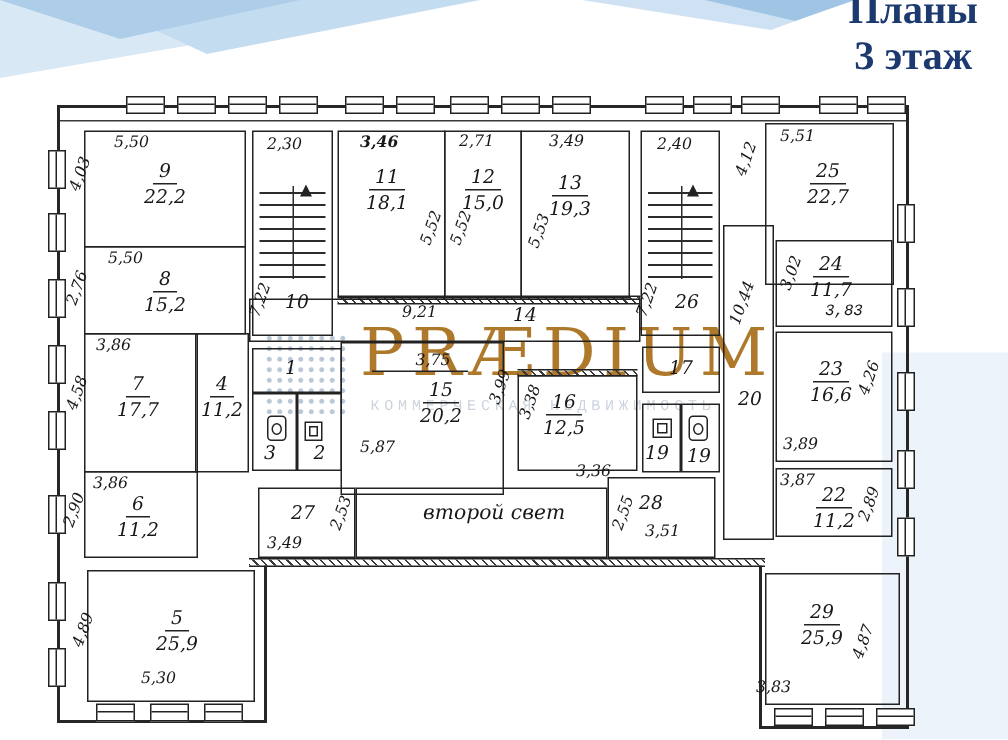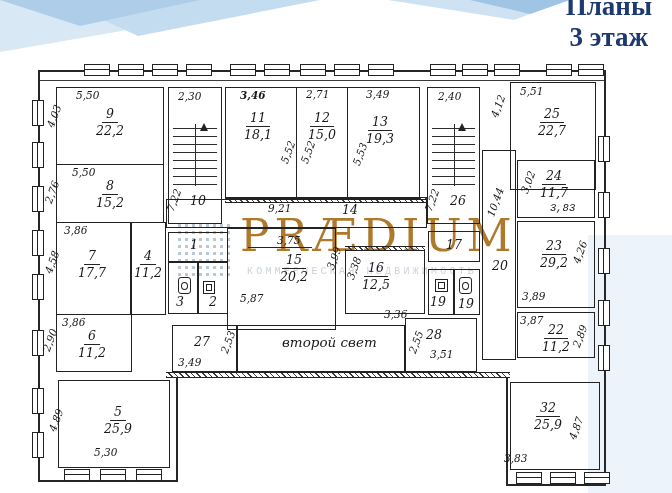--- a/index.html
+++ b/index.html
@@ -169,23 +169,23 @@
   <div class="frac" style="left:120px;top:248px;"><span class="n">4</span><span class="a">11,2</span></div>
   <div class="frac" style="left:64px;top:328px;"><span class="n">6</span><span class="a">11,2</span></div>
   <div class="frac" style="left:90px;top:404px;"><span class="n">5</span><span class="a">25,9</span></div>
   <div class="frac" style="left:230px;top:110px;"><span class="n">11</span><span class="a">18,1</span></div>
   <div class="frac" style="left:294px;top:110px;"><span class="n">12</span><span class="a">15,0</span></div>
   <div class="frac" style="left:352px;top:114px;"><span class="n">13</span><span class="a">19,3</span></div>
   <div class="frac" style="left:266px;top:252px;"><span class="n">15</span><span class="a">20,2</span></div>
   <div class="frac" style="left:348px;top:260px;"><span class="n">16</span><span class="a">12,5</span></div>
   <div class="frac" style="left:524px;top:106px;"><span class="n">25</span><span class="a">22,7</span></div>
   <div class="frac" style="left:526px;top:168px;"><span class="n">24</span><span class="a">11,7</span></div>
-  <div class="frac" style="left:526px;top:238px;"><span class="n">23</span><span class="a">29,2</span></div>
+  <div class="frac" style="left:526px;top:238px;"><span class="n">23</span><span class="a">16,6</span></div>
   <div class="frac" style="left:528px;top:322px;"><span class="n">22</span><span class="a">11,2</span></div>
-  <div class="frac" style="left:520px;top:400px;"><span class="n">32</span><span class="a">25,9</span></div>
+  <div class="frac" style="left:520px;top:400px;"><span class="n">29</span><span class="a">25,9</span></div>
 
   <div class="lbl" style="left:190px;top:193px;">10</div>
   <div class="lbl" style="left:450px;top:193px;">26</div>
   <div class="lbl" style="left:190px;top:237px;">1</div>
   <div class="lbl" style="left:176px;top:294px;">3</div>
   <div class="lbl" style="left:209px;top:294px;">2</div>
   <div class="lbl" style="left:342px;top:202px;">14</div>
   <div class="lbl" style="left:446px;top:237px;">17</div>
   <div class="lbl" style="left:430px;top:294px;">19</div>
   <div class="lbl" style="left:458px;top:296px;">19</div>

